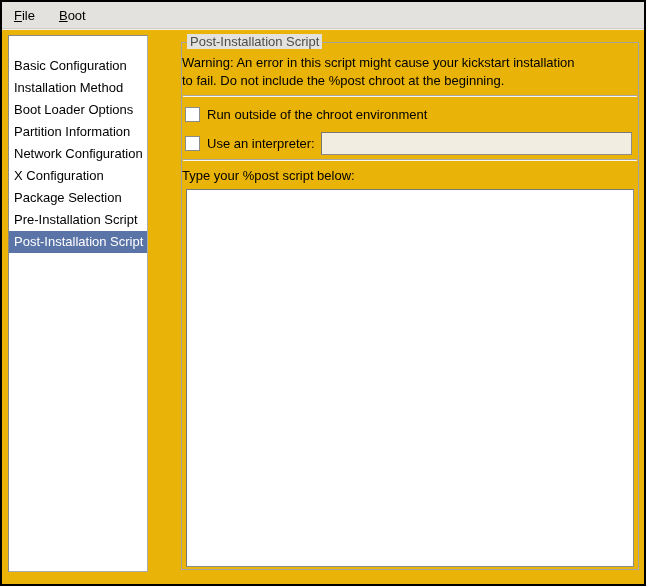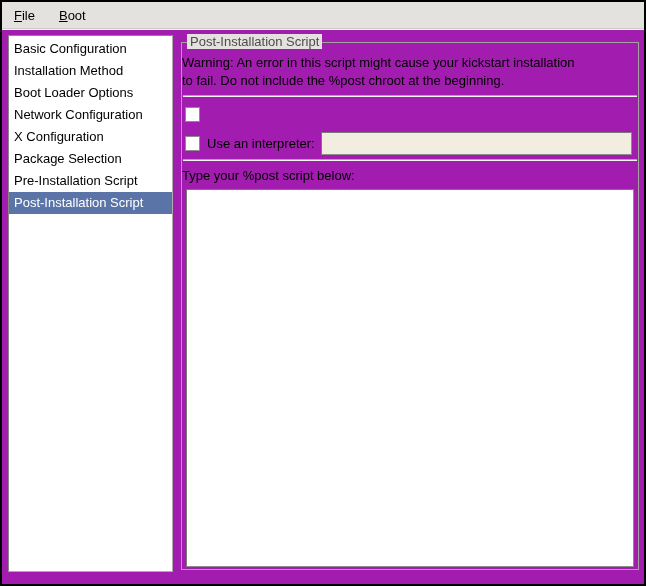--- a/index.html
+++ b/index.html
@@ -2,21 +2,21 @@
 <html><head>
 <meta charset="utf-8">
 <style>
   html, body { margin: 0; padding: 0; background: #ffffff; }
   * { box-sizing: border-box; }
   .window {
     position: relative;
     width: 646px;
     height: 586px;
     border: 2px solid #000000;
-    background: #a21caf;
+    background: #eab308;
     font-family: "Liberation Sans", "DejaVu Sans", sans-serif;
     font-size: 13px;
     color: #000000;
     overflow: hidden;
   }
 
   
   .menubar {
     position: absolute;
     left: 0; top: 0; right: 0;
@@ -33,26 +33,26 @@
     padding: 4px 6px;
     margin-right: 12px;
     cursor: default;
   }
   .menu-item::first-letter { text-decoration: underline; }
 
   
   .sidebar {
     position: absolute;
     left: 6px; top: 33px;
-    width: 165px; height: 537px;
+    width: 140px; height: 537px;
     background: #ffffff;
     border: 1px solid #8a8884;
     border-right-color: #aeaca8;
     border-bottom-color: #aeaca8;
-    padding-top: 2px;
+    padding-top: 19px;
     overflow: hidden;
   }
   .sidebar ul { list-style: none; margin: 0; padding: 0; }
   .sidebar li {
     height: 22px;
     line-height: 22px;
     padding-left: 5px;
     white-space: nowrap;
     cursor: default;
   }
@@ -151,40 +151,42 @@
   <div class="menubar">
     <span class="menu-item">File</span>
     <span class="menu-item">Boot</span>
   </div>
 
   <div class="sidebar">
     <ul>
       <li>Basic Configuration</li>
       <li>Installation Method</li>
       <li>Boot Loader Options</li>
+      <li>Partition Information</li>
       <li>Network Configuration</li>
       <li>X Configuration</li>
       <li>Package Selection</li>
       <li>Pre-Installation Script</li>
       <li class="selected">Post-Installation Script</li>
     </ul>
   </div>
 
   <div class="frame">
     <span class="frame-label">Post-Installation Script</span>
 
     <div class="warning">
       <div>Warning: An error in this script might cause your kickstart installation</div>
       <div>to fail. Do not include the %post chroot at the beginning.</div>
     </div>
 
     <div class="hsep sep1"></div>
 
     <div class="check-row row-chroot">
       <span class="checkbox"></span>
+      <span class="check-label">Run outside of the chroot environment</span>
     </div>
 
     <div class="check-row row-interpreter">
       <span class="checkbox"></span>
       <span class="check-label">Use an interpreter:</span>
       <input class="entry" type="text" value="" style="">
     </div>
 
     <div class="hsep sep2"></div>
 

